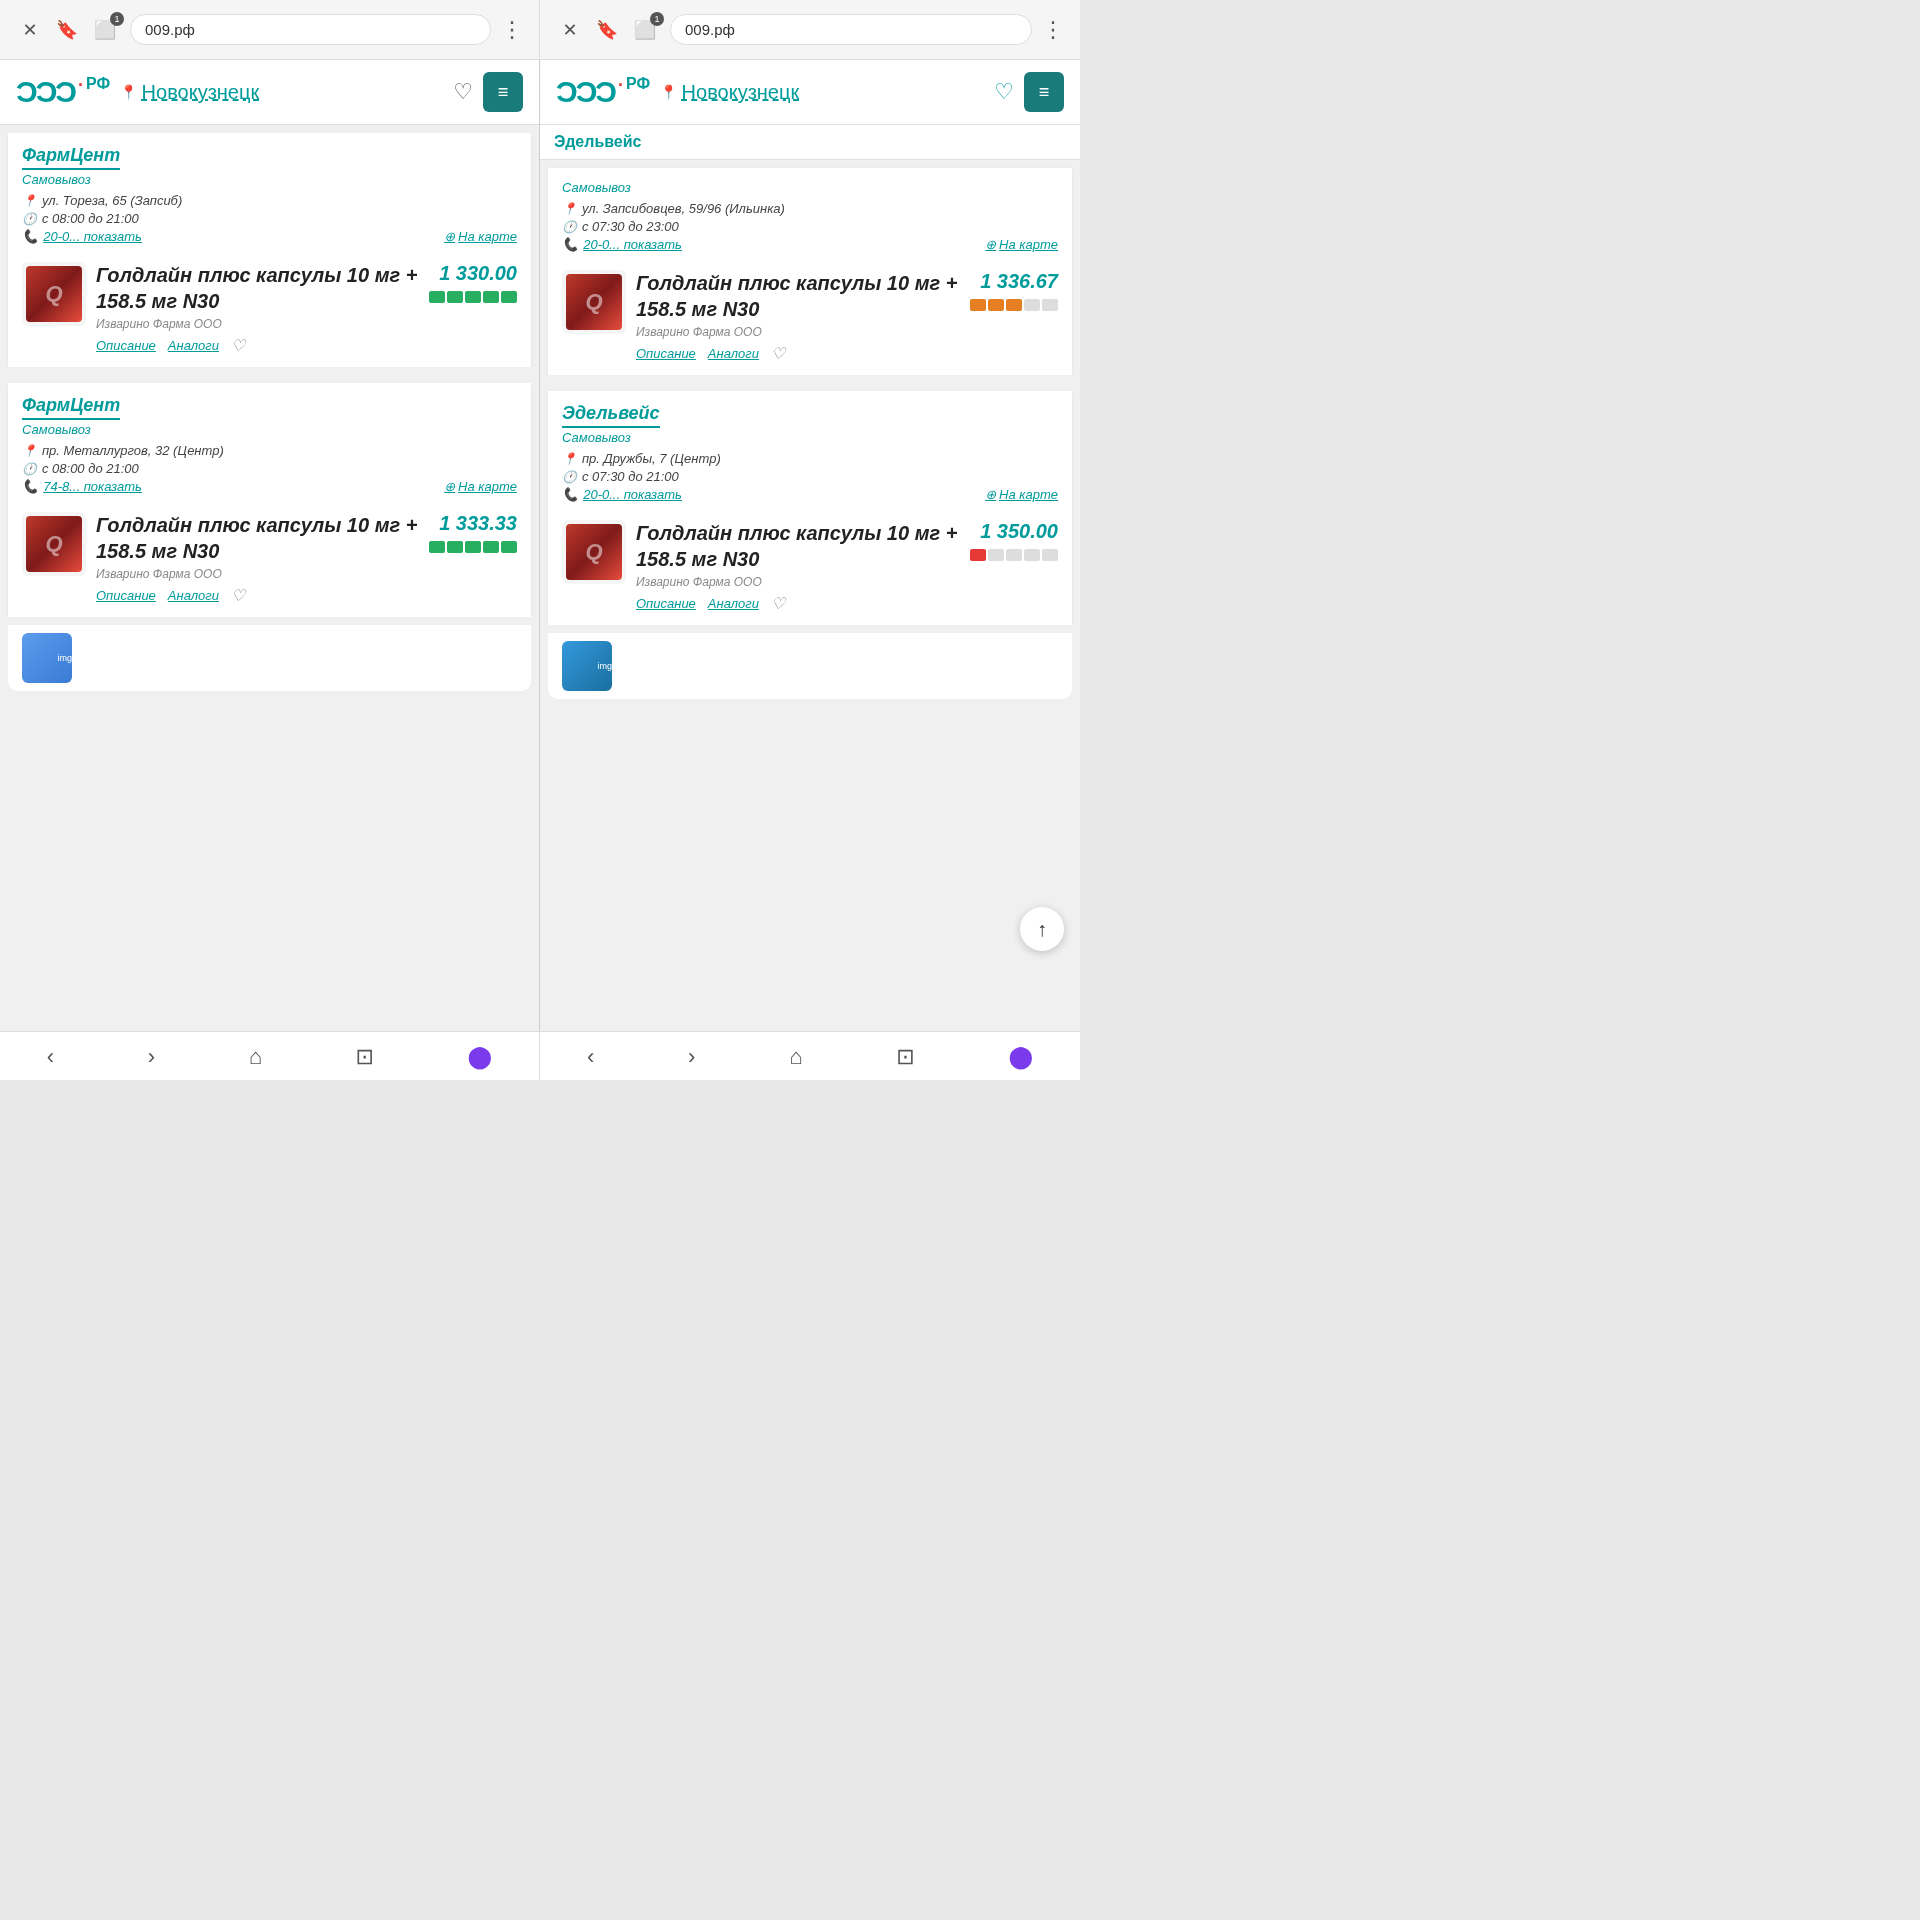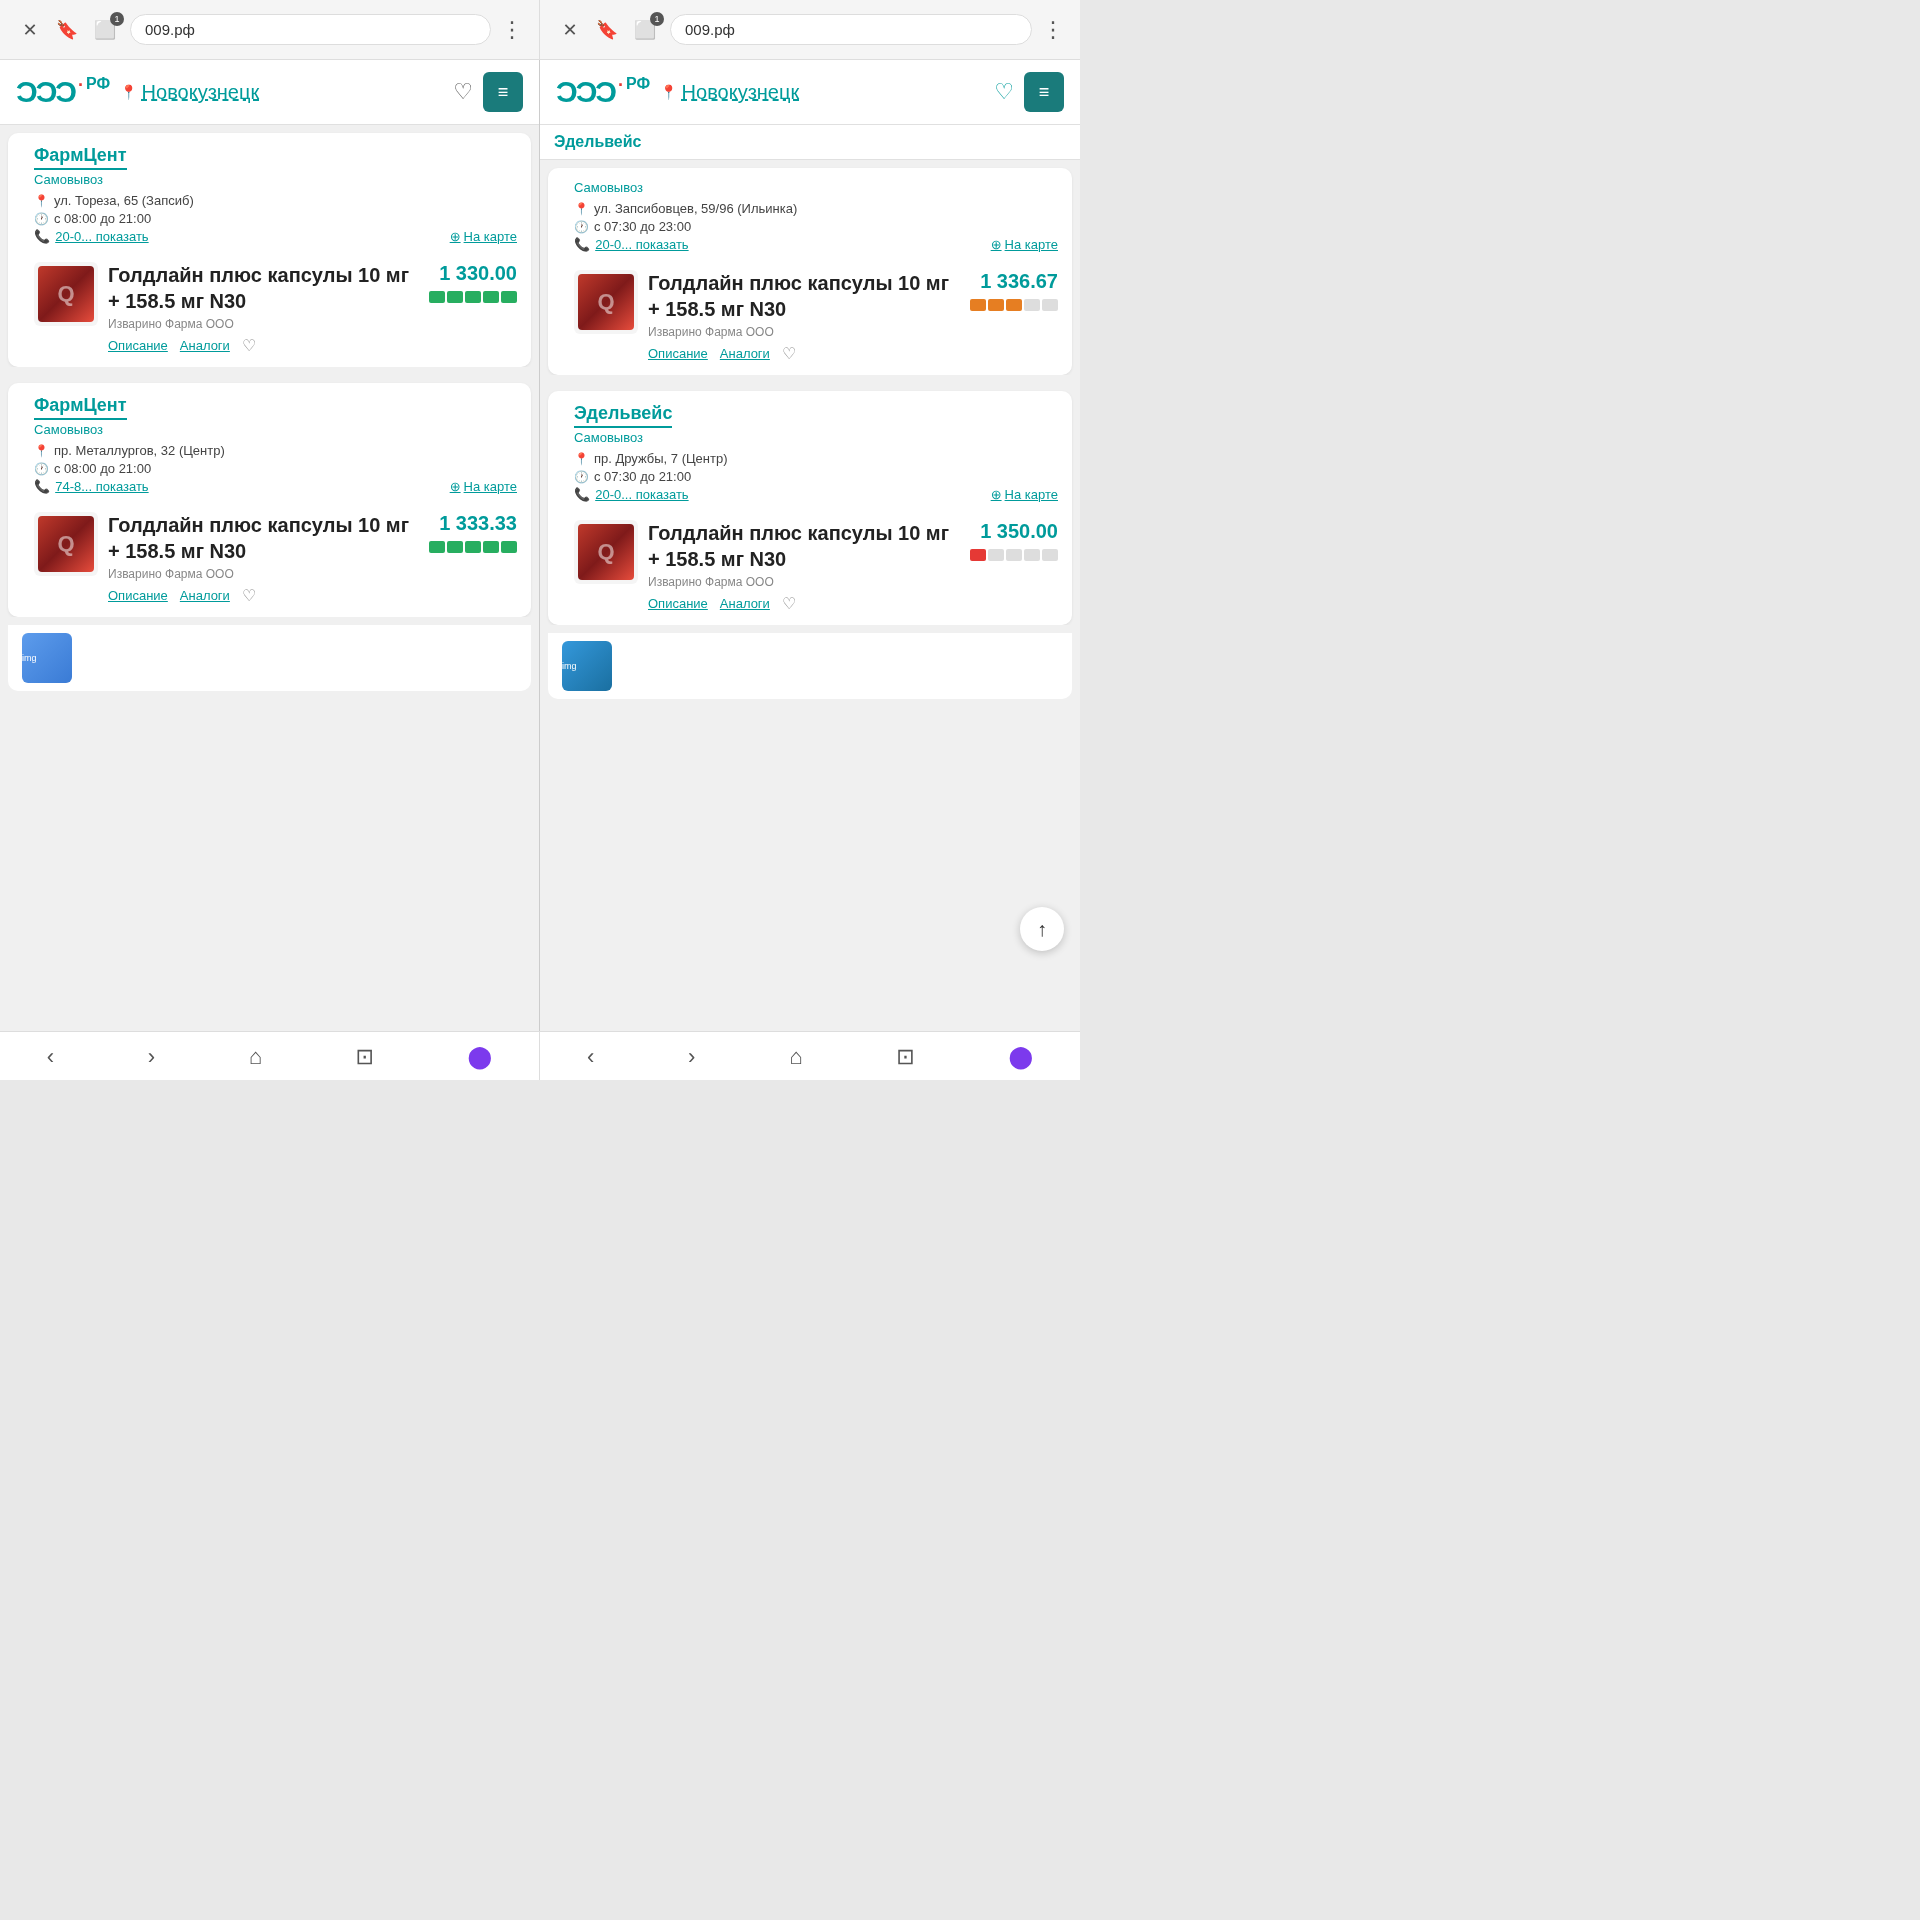--- a/index.html
+++ b/index.html
@@ -100,23 +100,24 @@
       border: none; border-radius: 6px;
       width: 40px; height: 40px;
       font-size: 18px; cursor: pointer;
       display: flex; align-items: center; justify-content: center;
     }
 
     
     .pharmacy-section {
       background: white;
       margin: 8px 8px 0 8px;
-      border-radius: 10px;
-      padding: 12px 14px 0 26px;
+      border-radius: 0;
+      padding: 12px 14px 0 14px;
       box-shadow: 0 1px 3px rgba(0,0,0,0.08);
+      font-style: italic;
     }
     .pharmacy-section:last-child { margin-bottom: 8px; }
 
     .pharmacy-name {
       font-size: 18px; font-weight: bold; color: #009b9b;
       border-bottom: 2px solid #009b9b;
       display: inline-block; padding-bottom: 2px;
       margin-bottom: 2px;
     }
     .delivery-type {
@@ -243,21 +244,21 @@
     .panel-relative { position: relative; }
 
     
     .bottom-peek {
       display: flex; align-items: center; padding: 8px 14px; background: white;
       margin: 0 8px 4px 8px; border-radius: 0 0 10px 10px;
     }
     .peek-img {
       width: 50px; height: 50px; flex-shrink: 0;
       background: linear-gradient(135deg, #5d9cec 0%, #3a7bd5 100%);
-      border-radius: 6px; display: flex; align-items: center; justify-content: flex-start;
+      border-radius: 6px; display: flex; align-items: center; justify-content: flex-end;
       color: white; font-size: 10px;
     }
   </style>
 </head>
 <body>
 
 <div class="browser-bars">
 
   <div class="browser-bar">
     <div class="browser-icon-btn">✕</div>

